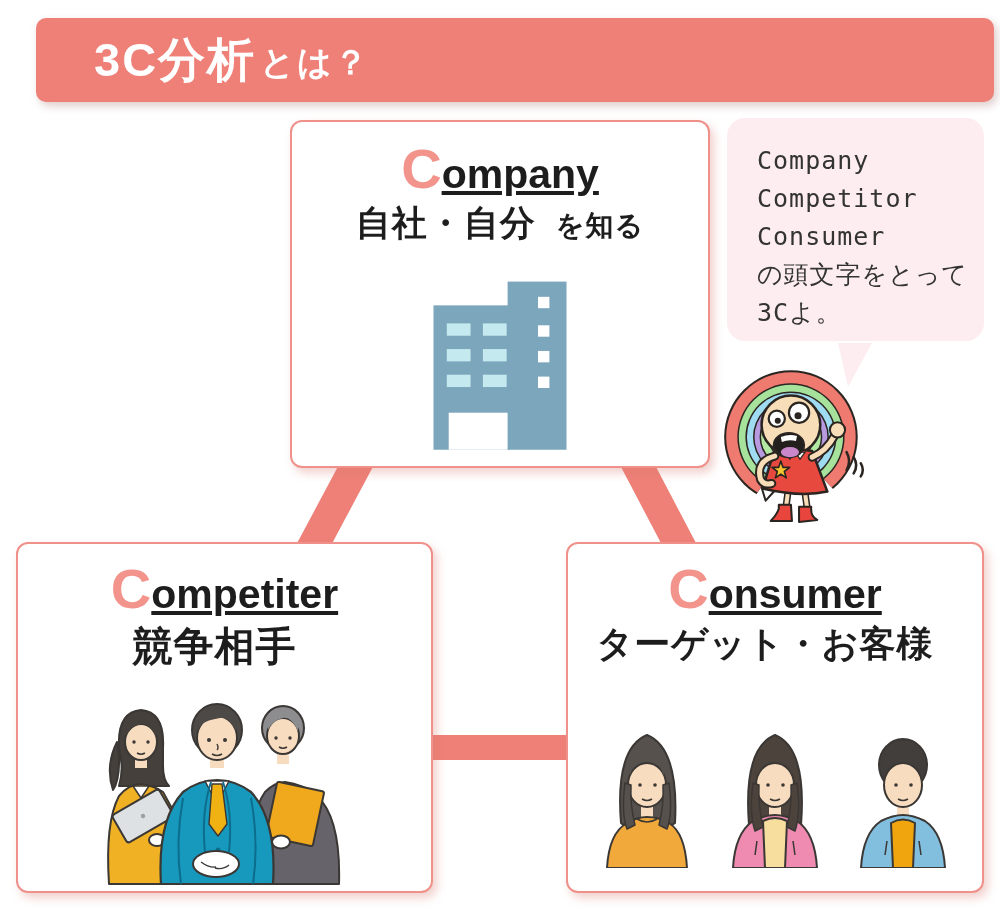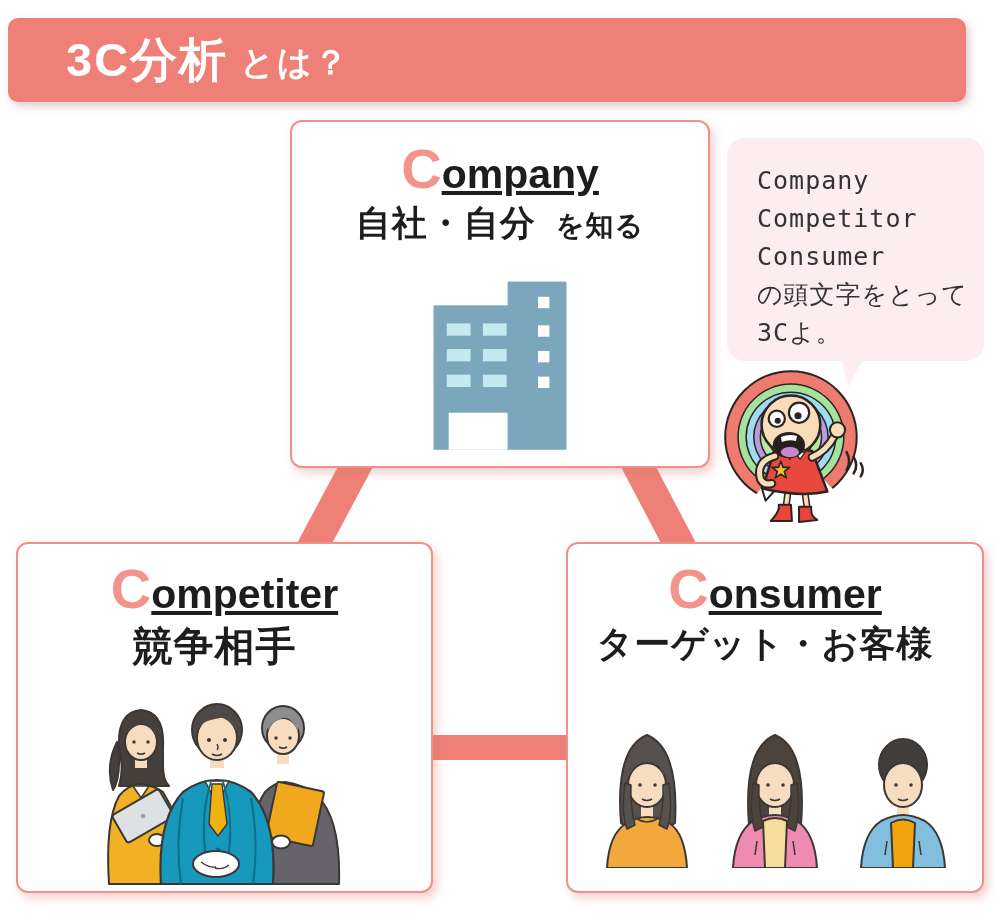--- a/index.html
+++ b/index.html
@@ -2,27 +2,27 @@
 <html><head>
 <meta charset="utf-8">
 <style>
   html,body{margin:0;padding:0;background:#ffffff;}
   .canvas{
     position:relative;width:1000px;height:913px;background:#ffffff;overflow:hidden;
     font-family:"Liberation Sans",sans-serif;color:#1d1d1d;
   }
   
   .banner{
-    position:absolute;left:8px;top:18px;width:958px;height:84px;
+    position:absolute;left:36px;top:18px;width:958px;height:84px;
     background:#ee8077;border-radius:10px;
     display:flex;align-items:center;padding-left:58px;box-sizing:border-box;
     box-shadow:3px 4px 8px rgba(150,90,85,0.30);
   }
   .banner-main{font-size:47px;font-weight:900;color:#ffffff;letter-spacing:2px;}
-  .banner-suffix{font-size:34px;font-weight:900;color:#ffffff;letter-spacing:2px;margin-left:12px;padding-top:6px;}
+  .banner-suffix{font-size:34px;font-weight:900;color:#ffffff;letter-spacing:2px;margin-left:4px;padding-top:6px;}
   
   .connectors{position:absolute;left:0;top:0;width:1000px;height:913px;z-index:1;}
   
   .box{
     position:absolute;background:#ffffff;border:2px solid #ef918a;border-radius:12px;
     box-shadow:4px 5px 10px rgba(214,120,110,0.35);
     display:flex;flex-direction:column;align-items:center;box-sizing:border-box;z-index:2;
   }
   .box-company{left:290px;top:120px;width:420px;height:348px;}
   .box-competitor{left:16px;top:542px;width:417px;height:351px;}
@@ -34,21 +34,21 @@
   .box-subtitle{display:flex;align-items:baseline;margin-top:2px;line-height:1.2;}
   .sub-main{font-size:35px;font-weight:900;letter-spacing:1px;text-align:right;}
   .sub-suffix{font-size:28px;font-weight:900;letter-spacing:1px;margin-left:20px;}
   .box-competitor .sub-main{font-size:40px;}
   .box-consumer .sub-main{font-size:36px;}
   .building-svg{width:190px;height:190px;margin-top:30px;}
   .team-svg{width:340px;height:195px;margin-top:22px;}
   .consumers-svg{width:380px;height:155px;margin-top:48px;}
   
   .bubble{
-    position:absolute;left:727px;top:138px;width:257px;height:223px;
+    position:absolute;left:727px;top:118px;width:257px;height:223px;
     background:#fdedf0;border-radius:18px;z-index:2;
     padding:24px 14px 0 30px;box-sizing:border-box;
   }
   .bubble-line{
     font-family:"DejaVu Sans Mono",monospace;font-size:25px;line-height:38px;
     color:#333333;letter-spacing:1px;white-space:nowrap;
   }
   .bubble-tail{position:absolute;left:820px;top:343px;width:60px;height:46px;z-index:2;}
   
   .character-svg{position:absolute;left:710px;top:356px;width:172px;height:172px;z-index:3;}

